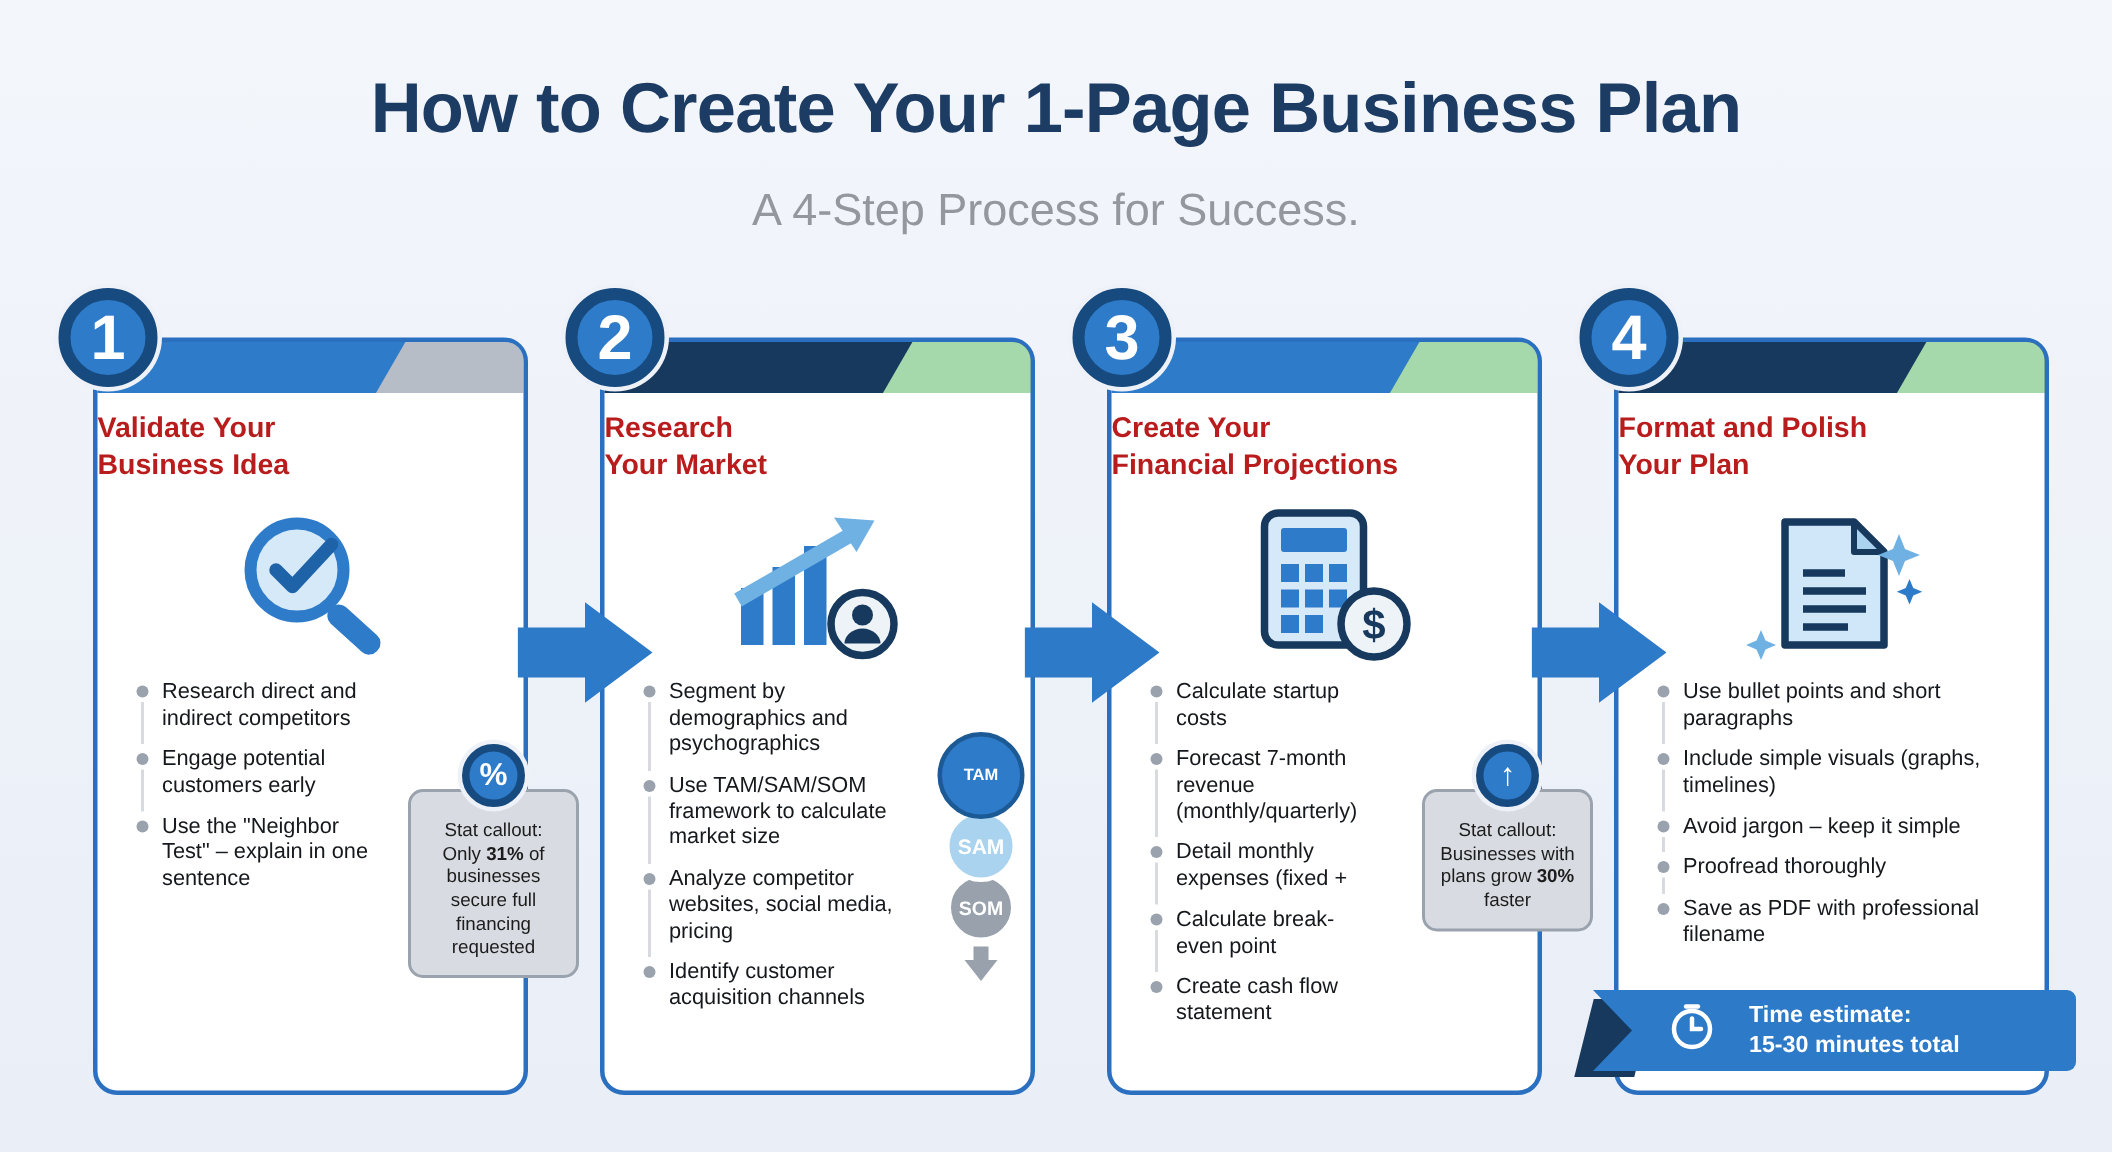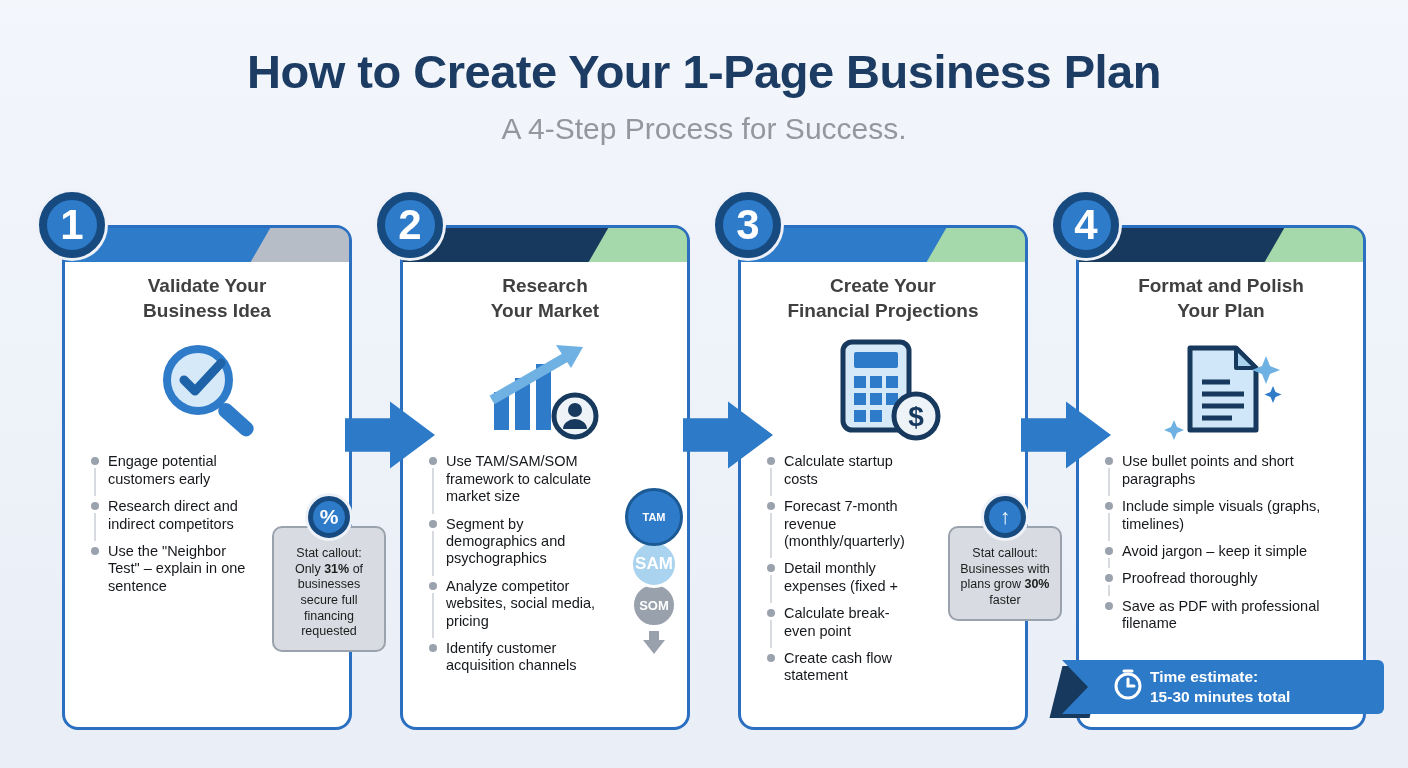--- a/index.html
+++ b/index.html
@@ -8,21 +8,21 @@
     position: relative; width: 1408px; height: 768px;
     background: linear-gradient(180deg, #f3f6fb 0%, #e9eef7 100%);
     overflow: hidden;
   }
   .main-title {
     position: absolute; top: 44px; left: 0; width: 100%;
     text-align: center; font-size: 47px; font-weight: bold;
     color: #1d3c63; letter-spacing: -0.5px;
   }
   .sub-title {
-    position: absolute; top: 112px; left: 0; width: 100%;
+    position: absolute; top: 124px; left: 0; width: 100%;
     text-align: center; font-size: 30px; color: #94979d;
   }
   .card {
     position: absolute; top: 225px; width: 290px; height: 505px;
     background: #fff; border: 3px solid #2a6fc0; border-radius: 16px;
   }
   .card-top {
     position: relative; height: 34px; overflow: hidden;
     border-radius: 12px 12px 0 0;
   }
@@ -35,22 +35,22 @@
   .accent-gray { background: #b7bdc6; }
   .accent-green { background: #a5d8ab; }
   .badge {
     position: absolute; top: -36px; left: -26px; width: 66px; height: 66px;
     border-radius: 50%; background: #2e7bc9; border: 8px solid #174b80;
     color: #fff; font-size: 42px; font-weight: bold;
     display: flex; align-items: center; justify-content: center;
     box-shadow: 0 0 0 3px #eef2f8; z-index: 5;
   }
   .card-title {
-    margin-top: 12px; text-align: center; font-size: 19px; font-weight: bold;
-    color: #404040; line-height: 1.3;
+    margin-top: 12px; font-size: 19px; font-weight: bold;
+    color: #b91c1c; line-height: 1.3;
   }
   .icon-wrap {
     height: 124px; display: flex; align-items: center; justify-content: center;
     margin-top: 4px;
   }
   .bullets {
     list-style: none; margin: 2px 16px 0 26px; position: relative;
   }
   .bullets li {
     position: relative; padding-left: 17px; margin-bottom: 10px;
@@ -88,36 +88,36 @@
   .callout-heading { font-weight: normal; }
   .funnel {
     position: absolute; right: 4px; top: 260px; display: flex;
     flex-direction: column; align-items: center; z-index: 4;
   }
   .f-circle {
     display: flex; align-items: center; justify-content: center;
     color: #fff; font-weight: bold; border-radius: 50%;
   }
   .f-tam { width: 58px; height: 58px; background: #2e7bc9; border: 3px solid #1c5a95; font-size: 11px; margin-bottom: -6px; z-index: 3; }
-  .f-sam { width: 48px; height: 48px; background: #a9d3ee; border: 3px solid #fff; font-size: 17px; margin-bottom: -6px; z-index: 2; }
+  .f-sam { width: 48px; height: 48px; background: #a9d3ee; border: 3px solid #fff; font-size: 14px; margin-bottom: -6px; z-index: 2; }
   .f-som { width: 46px; height: 46px; background: #98a1ac; border: 3px solid #fff; font-size: 13px; z-index: 1; }
   .f-stem { width: 10px; height: 9px; background: #98a1ac; margin-top: 3px; }
   .f-arrow {
     width: 0; height: 0; border-left: 11px solid transparent;
     border-right: 11px solid transparent; border-top: 14px solid #98a1ac;
   }
   .banner-fold {
     position: absolute; left: 1056px; top: 666px; width: 40px; height: 52px;
     background: #16395d; transform: skewX(-14deg); z-index: 6;
   }
   .banner {
     position: absolute; left: 1062px; top: 660px; width: 322px; height: 54px;
     background: #2d7ac8; z-index: 7; border-radius: 0 6px 6px 0;
     clip-path: polygon(0 0, 100% 0, 100% 100%, 0 100%, 26px 50%);
-    display: flex; align-items: center; gap: 4px; padding-left: 48px;
+    display: flex; align-items: center; gap: 20px; padding-left: 48px;
   }
   .banner-text { color: #fff; font-weight: bold; font-size: 15.5px; line-height: 1.3; }
 </style>
 </head>
 <body>
 
 <div class="page">
 
   <h1 class="main-title">How to Create Your 1-Page Business Plan</h1>
   <div class="sub-title">A 4-Step Process for Success.</div>
@@ -132,22 +132,22 @@
       <span>Business Idea</span>
     </h2>
     <div class="icon-wrap">
       <svg width="118" height="110" viewBox="0 0 118 110">
         <circle cx="50" cy="46" r="31" fill="#d6e9f8" stroke="#2e7bc9" stroke-width="8"></circle>
         <path d="M36 46 l11 11 l26 -28" fill="none" stroke="#1e63a8" stroke-width="9" stroke-linecap="round" stroke-linejoin="round"></path>
         <rect x="0" y="-8" width="42" height="15" rx="7" fill="#2e7bc9" transform="translate(72 72) rotate(42)"></rect>
       </svg>
     </div>
     <ul class="bullets" style="margin-right:92px">
+      <li>Research direct and indirect competitors</li>
       <li>Engage potential customers early</li>
-      <li>Research direct and indirect competitors</li>
       <li>Use the "Neighbor Test" – explain in one sentence</li>
     </ul>
     <div class="callout">
       <div class="callout-circle">%</div>
       <div class="callout-box">
         <div class="callout-heading">Stat callout:</div>
         <div class="callout-body"><span>Only </span><b>31%</b><span> of businesses secure full financing requested</span></div>
       </div>
     </div>
   </section>
@@ -169,22 +169,22 @@
         <rect x="35" y="44" width="15" height="52" fill="#2e7bc9"></rect>
         <rect x="56" y="30" width="15" height="66" fill="#2e7bc9"></rect>
         <path d="M12 66 L88 22" stroke="#6fb1e3" stroke-width="10" fill="none"></path>
         <polygon points="103,13 76,11 91,34" fill="#6fb1e3"></polygon>
         <circle cx="95" cy="82" r="21" fill="#eef3f8" stroke="#16395d" stroke-width="5"></circle>
         <circle cx="95" cy="76" r="7" fill="#16395d"></circle>
         <path d="M83 95 a12 10 0 0 1 24 0 z" fill="#16395d"></path>
       </svg>
     </div>
     <ul class="bullets" style="margin-right:82px">
+      <li>Segment by demographics and psychographics</li>
       <li>Use TAM/SAM/SOM framework to calculate market size</li>
-      <li>Segment by demographics and psychographics</li>
       <li>Analyze competitor websites, social media, pricing</li>
       <li>Identify customer acquisition channels</li>
     </ul>
     <div class="funnel">
       <div class="f-circle f-tam">TAM</div>
       <div class="f-circle f-sam">SAM</div>
       <div class="f-circle f-som">SOM</div>
       <div class="f-stem"></div>
       <div class="f-arrow"></div>
     </div>

